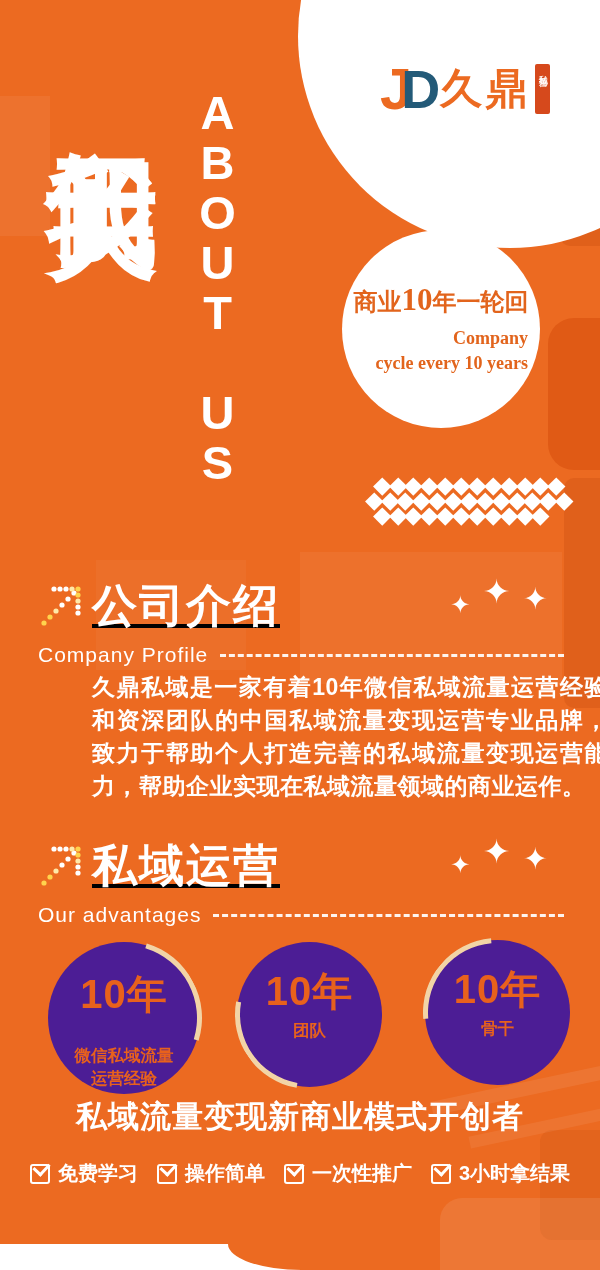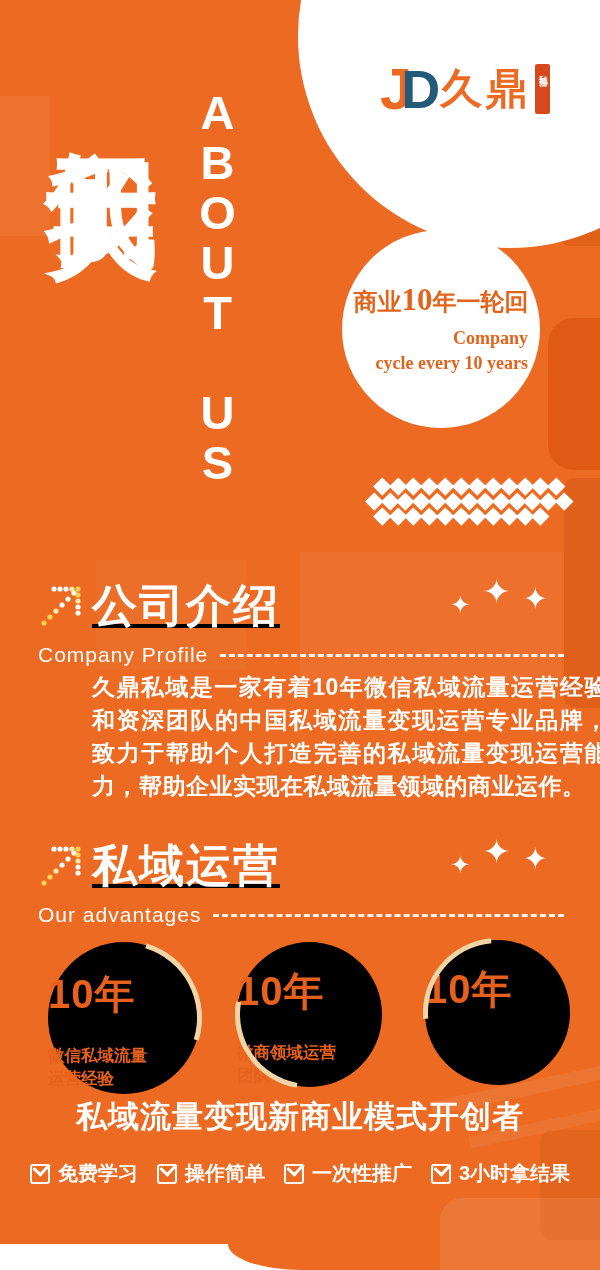--- a/index.html
+++ b/index.html
@@ -57,21 +57,21 @@
   .sparkles .s2{font-size:33px;transform:translateY(-4px);}
   .sparkles .s3{font-size:30px;transform:translateY(2px);}
   .sec-sub{display:flex;align-items:center;margin-top:7px;}
   .sec-sub .lbl{font-size:21px;font-weight:400;color:#fff;letter-spacing:1px;margin-right:12px;white-space:nowrap;}
   .sec-sub .dash{flex:1;height:0;border-top:3px dashed rgba(255,255,255,.92);}
 
   .body-text{left:44px;top:671px;width:516px;color:#fff;font-size:23px;font-weight:700;
              line-height:33px;text-align:justify;letter-spacing:.5px;margin-left:48px;}
 
   
-  .adv{border-radius:50%;background:#000000;text-align:left;color:#e8611c;}
+  .adv{border-radius:50%;background:#4c1d95;text-align:center;color:#e8611c;}
   .adv::before{content:'';position:absolute;inset:-2px;border-radius:50%;border:5px solid transparent;}
   .adv1{left:48px;top:942px;width:152px;height:152px;}
   .adv1::before{border-top-color:#f2d4a6;transform:rotate(62deg);}
   .adv2{left:237px;top:942px;width:145px;height:145px;}
   .adv2::before{border-top-color:#f2d4a6;transform:rotate(235deg);}
   .adv3{left:425px;top:940px;width:145px;height:145px;}
   .adv3::before{border-top-color:#f2d4a6;transform:rotate(-50deg);}
   .adv .yrs{font-size:40px;font-weight:900;margin-top:25px;letter-spacing:1px;}
   .adv2 .yrs,.adv3 .yrs{margin-top:22px;}
   .adv .ln{font-size:16.5px;font-weight:800;line-height:23px;}
@@ -201,25 +201,25 @@
     </div>
   </div>
 
   <div class="abs adv adv1">
     <div class="yrs">10年</div>
     <div class="ln first">微信私域流量</div>
     <div class="ln">运营经验</div>
   </div>
   <div class="abs adv adv2">
     <div class="yrs">10年</div>
-    <div class="ln first">微商领域运营</div>
     <div class="ln">团队</div>
   </div>
   <div class="abs adv adv3">
     <div class="yrs">10年</div>
+    <div class="ln">骨干</div>
   </div>
 
   <div class="abs slogan">私域流量变现新商业模式开创者</div>
 
   <div class="abs checks">
     <div class="chk">
       <span class="box"></span>
       <span class="t">免费学习</span>
     </div>
     <div class="chk">

